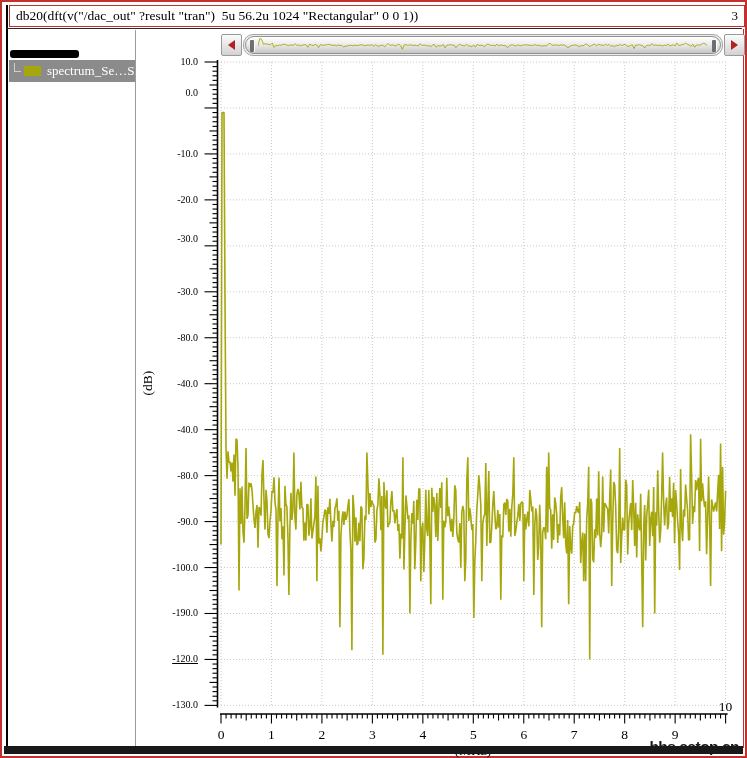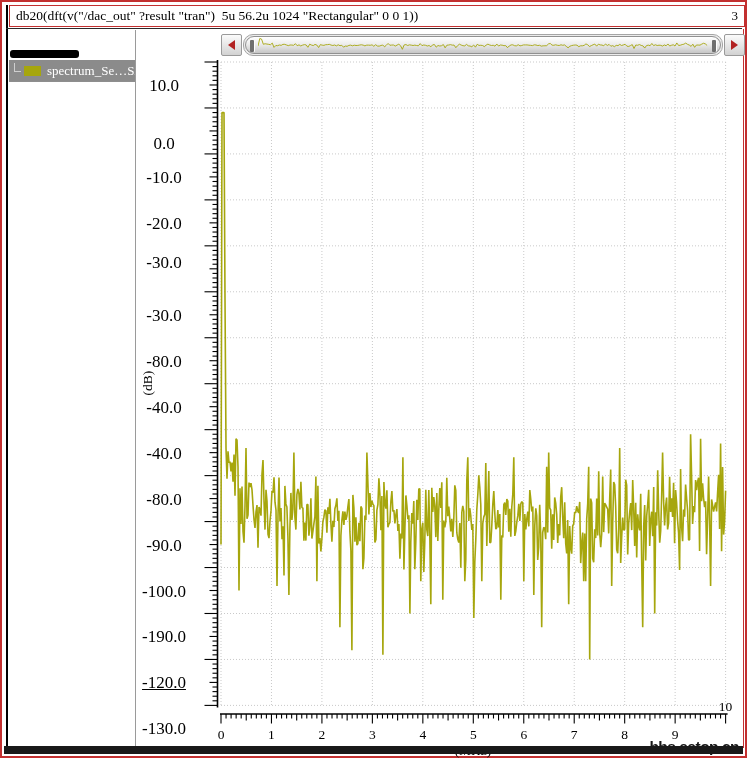--- a/index.html
+++ b/index.html
@@ -41,21 +41,21 @@
       border-radius:10px;background:#ececec;position:relative;}
   .thumb{position:absolute;inset:1px;border-radius:9px;box-sizing:border-box;border:1px solid #909090;
       background:linear-gradient(#ffffff,#ececec 45%,#c6c6c6);overflow:hidden;}
   .grip{position:absolute;top:3px;width:4px;height:12px;background:#6e6e6e;border-radius:1px;
       box-shadow:1px 0 0 #fdfdfd;}
   .g-left{left:4px;} .g-right{right:4px;}
   .mini{position:absolute;left:12px;right:12px;top:0;width:calc(100% - 24px);height:100%;}
 
   #chart{position:absolute;left:0;top:0;width:747px;height:758px;}
 
-  .ytick{position:absolute;left:128px;width:68px;text-align:center;font-size:17px;color:#000;height:16px;line-height:16px;margin-top:24px;}
+  .ytick{position:absolute;left:128px;width:68px;text-align:right;font-size:10px;color:#000;height:16px;line-height:16px;}
   .xtick{position:absolute;width:34px;text-align:center;font-size:13.5px;color:#000;height:16px;line-height:16px;}
   .axis-unit{position:absolute;font-size:13.5px;color:#000;}
   .ylab{left:124px;top:373px;width:44px;text-align:center;transform:rotate(-90deg);}
   .xlab{left:441px;top:741px;width:60px;text-align:center;}
 
   .watermark{position:absolute;right:6px;top:736px;font-family:"Liberation Sans",sans-serif;
       font-weight:700;font-size:15.5px;letter-spacing:-0.5px;color:#161616;}
   .bottom-strip{position:absolute;left:2px;right:2px;bottom:2px;height:8px;background:#191919;}
 </style>
 </head>
@@ -381,21 +381,21 @@
       </g>
       <path d="M219.0 542.5L220.0 110.6L221.0 110.6L222.0 110.6L223.0 296.7L224.0 446.0L225.0 476.6L226.0 449.3L227.0 460.8L228.0 459.7L229.0 469.4L230.0 460.6L231.0 479.6L232.0 452.6L233.0 493.7L234.0 436.8L235.0 438.0L236.0 465.0L237.0 588.5L238.0 486.2L239.0 521.9L240.0 484.4L241.0 529.5L242.0 540.8L243.0 504.0L244.0 446.0L245.0 516.7L246.0 513.0L247.0 480.6L248.0 485.0L249.0 481.1L250.0 487.8L251.0 503.3L252.0 517.5L253.0 526.0L254.0 509.8L255.0 503.1L256.0 545.7L257.0 505.0L258.0 507.8L259.0 513.7L260.0 471.8L261.0 458.1L262.0 499.1L263.0 527.6L264.0 487.7L265.0 499.3L266.0 532.3L267.0 536.1L268.0 519.0L269.0 508.9L270.0 488.8L271.0 490.7L272.0 475.4L273.0 500.2L274.0 508.1L275.0 583.9L276.0 514.0L277.0 475.6L278.0 519.4L279.0 506.0L280.0 537.3L281.0 524.3L282.0 573.5L282.9 483.9L283.9 501.9L284.9 504.9L285.9 534.4L286.9 593.1L287.9 526.4L288.9 490.9L289.9 517.9L290.9 507.1L291.9 450.6L292.9 514.9L293.9 527.6L294.9 492.5L295.9 486.8L296.9 491.5L297.9 507.5L298.9 479.7L299.9 505.4L300.9 506.1L301.9 538.7L302.9 520.5L303.9 538.6L304.9 502.5L305.9 502.5L306.9 533.7L307.9 524.4L308.9 496.3L309.9 536.6L310.9 529.3L311.9 521.6L312.9 514.5L313.9 474.5L314.9 579.3L315.9 483.7L316.9 541.6L317.9 536.1L318.9 549.5L319.9 536.7L320.9 519.4L321.9 515.2L322.9 507.7L323.9 508.7L324.9 530.8L325.9 505.3L326.9 512.0L327.9 496.8L328.9 521.1L329.9 539.6L330.9 518.9L331.9 525.0L332.9 506.8L333.9 503.1L334.9 496.4L335.9 518.9L336.9 508.7L337.9 625.3L338.9 533.5L339.9 518.0L340.9 509.4L341.9 523.0L342.9 509.5L343.9 517.9L344.9 513.7L345.9 504.6L346.9 497.1L347.9 529.9L348.9 548.6L349.9 648.3L350.9 492.9L351.9 506.1L352.9 539.7L353.9 515.4L354.9 543.1L355.9 541.5L356.9 520.7L357.9 539.3L358.9 504.4L359.9 506.6L360.9 567.2L361.9 556.1L362.9 513.4L363.9 518.0L364.9 450.6L365.9 481.3L366.9 512.4L367.9 491.1L368.9 505.0L369.9 498.7L370.9 502.2L371.9 503.6L372.9 540.6L373.9 537.6L374.9 508.1L375.9 502.5L376.9 476.4L377.9 492.5L378.9 528.2L379.9 494.0L380.9 652.8L381.9 480.0L382.9 501.3L383.9 506.6L384.9 488.3L385.9 525.2L386.9 521.9L387.9 520.6L388.9 499.3L389.9 489.0L390.9 509.5L391.9 508.1L392.9 521.4L393.9 512.7L394.9 507.1L395.9 529.0L396.9 522.0L397.9 556.7L398.9 531.5L399.9 536.5L400.9 455.2L401.9 567.4L402.9 526.3L403.9 493.4L404.9 503.8L405.9 517.2L406.9 513.3L407.9 611.5L408.8 539.7L409.8 511.1L410.8 521.7L411.8 499.0L412.8 567.2L413.8 540.2L414.8 497.7L415.8 517.9L416.8 487.1L417.8 486.8L418.8 579.3L419.8 526.8L420.8 520.7L421.8 569.9L422.8 539.5L423.8 487.8L424.8 527.6L425.8 534.1L426.8 488.1L427.8 533.3L428.8 602.3L429.8 485.8L430.8 510.0L431.8 495.0L432.8 504.0L433.8 535.1L434.8 490.9L435.8 538.9L436.8 507.6L437.8 486.0L438.8 505.9L439.8 480.3L440.8 597.7L441.8 518.5L442.8 525.3L443.8 519.5L444.8 475.7L445.8 514.2L446.8 504.6L447.8 516.6L448.8 529.4L449.8 516.9L450.8 535.0L451.8 516.9L452.8 483.3L453.8 488.3L454.8 530.7L455.8 537.3L456.8 540.6L457.8 521.0L458.8 565.8L459.8 510.5L460.8 503.8L461.8 509.3L462.8 579.3L463.8 557.4L464.8 478.2L465.8 455.2L466.8 518.9L467.8 506.2L468.8 514.2L469.8 527.9L470.8 522.1L471.8 616.1L472.8 560.0L473.8 537.4L474.8 507.5L475.8 492.7L476.8 473.2L477.8 485.6L478.8 503.0L479.8 579.3L480.8 521.4L481.8 514.9L482.8 512.4L483.8 461.0L484.8 544.0L485.8 504.7L486.8 469.0L487.8 540.8L488.8 540.3L489.8 523.6L490.8 502.4L491.8 489.1L492.8 511.3L493.8 527.2L494.8 525.5L495.8 508.0L496.8 525.4L497.8 512.1L498.8 597.7L499.8 533.4L500.8 535.4L501.8 502.7L502.8 500.5L503.8 513.0L504.8 497.1L505.8 499.0L506.8 529.6L507.8 506.9L508.8 534.8L509.8 504.8L510.8 492.2L511.8 455.2L512.8 533.9L513.8 529.0L514.8 520.2L515.8 513.9L516.8 501.8L517.8 519.0L518.8 501.9L519.8 499.7L520.8 500.8L521.8 579.3L522.8 512.0L523.8 527.3L524.8 516.8L525.8 509.6L526.8 524.4L527.8 488.0L528.8 497.5L529.8 509.5L530.8 504.4L531.8 593.1L532.8 523.1L533.8 506.4L534.7 513.5L535.7 557.9L536.7 544.9L537.7 502.7L538.7 532.3L539.7 625.3L540.7 530.5L541.7 525.5L542.7 526.1L543.7 537.3L544.7 464.8L545.7 530.4L546.7 450.6L547.7 506.0L548.7 507.8L549.7 546.7L550.7 512.2L551.7 538.0L552.7 495.4L553.7 501.1L554.7 512.4L555.7 541.0L556.7 522.0L557.7 533.4L558.7 495.4L559.7 485.2L560.7 514.6L561.7 536.2L562.7 500.3L563.7 541.5L564.7 551.3L565.7 517.9L566.7 602.3L567.7 524.0L568.7 545.8L569.7 551.6L570.7 523.9L571.7 521.9L572.7 510.1L573.7 511.0L574.7 504.1L575.7 508.8L576.7 511.0L577.7 499.9L578.7 561.1L579.7 541.3L580.7 530.6L581.7 579.3L582.7 531.5L583.7 579.3L584.7 517.1L585.7 501.8L586.7 464.7L587.7 657.4L588.7 496.6L589.7 500.9L590.7 556.6L591.7 560.3L592.7 527.3L593.7 536.1L594.7 496.4L595.7 533.5L596.7 469.2L597.7 530.8L598.7 545.3L599.7 532.2L600.7 474.4L601.7 530.1L602.7 501.1L603.7 502.8L604.7 505.2L605.7 507.1L606.7 531.4L607.7 496.3L608.7 467.5L609.7 583.9L610.7 521.2L611.7 479.9L612.7 482.8L613.7 505.1L614.7 547.5L615.7 551.3L616.7 526.0L617.7 446.0L618.7 561.0L619.7 534.7L620.7 515.6L621.7 528.3L622.7 527.3L623.7 477.7L624.7 483.5L625.7 552.5L626.7 520.9L627.7 510.0L628.7 501.1L629.7 528.1L630.7 478.1L631.7 506.8L632.7 543.9L633.7 500.7L634.7 555.5L635.7 512.2L636.7 524.1L637.7 528.2L638.7 491.7L639.7 559.8L640.7 625.3L641.7 524.1L642.7 503.1L643.7 558.6L644.7 513.8L645.7 502.3L646.7 487.7L647.7 543.9L648.7 517.4L649.7 509.7L650.7 534.3L651.7 484.9L652.7 611.5L653.7 510.3L654.7 523.6L655.7 468.2L656.7 509.6L657.7 540.6L658.7 528.8L659.7 492.4L660.6 450.6L661.6 498.4L662.6 523.5L663.6 504.3L664.6 495.5L665.6 527.4L666.6 521.2L667.6 474.7L668.6 509.9L669.6 496.4L670.6 515.0L671.6 480.8L672.6 541.3L673.6 488.1L674.6 500.5L675.6 518.7L676.6 531.3L677.6 567.9L678.6 467.1L679.6 525.1L680.6 539.2L681.6 507.6L682.6 514.7L683.6 482.6L684.6 496.2L685.6 508.3L686.6 538.0L687.6 537.7L688.6 432.3L689.6 473.9L690.6 522.0L691.6 504.1L692.6 510.2L693.6 478.1L694.6 488.1L695.6 479.8L696.6 475.8L697.6 548.9L698.6 436.8L699.6 499.2L700.6 481.4L701.6 496.3L702.6 505.2L703.6 499.3L704.6 552.2L705.6 516.5L706.6 474.4L707.6 517.7L708.6 583.9L709.6 497.5L710.6 503.4L711.6 509.5L712.6 504.7L713.6 500.4L714.6 509.5L715.6 490.5L716.6 472.7L717.6 527.0L718.6 441.4L719.6 549.2L720.6 465.1L721.6 532.6L722.6 519.4L723.6 488.6" fill="none" stroke="#a6a60d" stroke-width="1.6" stroke-linejoin="bevel"></path>
     </svg>
 
   <div class="axis-unit ylab">(dB)</div>
   <div class="axis-unit xlab">(MHz)</div>
 
   <div class="watermark">bbs.eetop.cn</div>
   <div class="bottom-strip"></div>
 <div class="ytick" style="top: 52px;">10.0</div>
-    <div class="ytick" style="top: 110px;">0.0</div>
+    <div class="ytick" style="top: 83px;">0.0</div>
     <div class="ytick" style="top: 143.914px;">-10.0</div>
     <div class="ytick" style="top: 189.871px;">-20.0</div>
     <div class="ytick" style="top: 229px;">-30.0</div>
     <div class="ytick" style="top: 281.786px;">-30.0</div>
     <div class="ytick" style="top: 327.743px;">-80.0</div>
     <div class="ytick" style="top: 373.7px;">-40.0</div>
     <div class="ytick" style="top: 419.657px;">-40.0</div>
     <div class="ytick" style="top: 465.614px;">-80.0</div>
     <div class="ytick" style="top: 511.571px;">-90.0</div>
     <div class="ytick" style="top: 557.529px;">-100.0</div>

